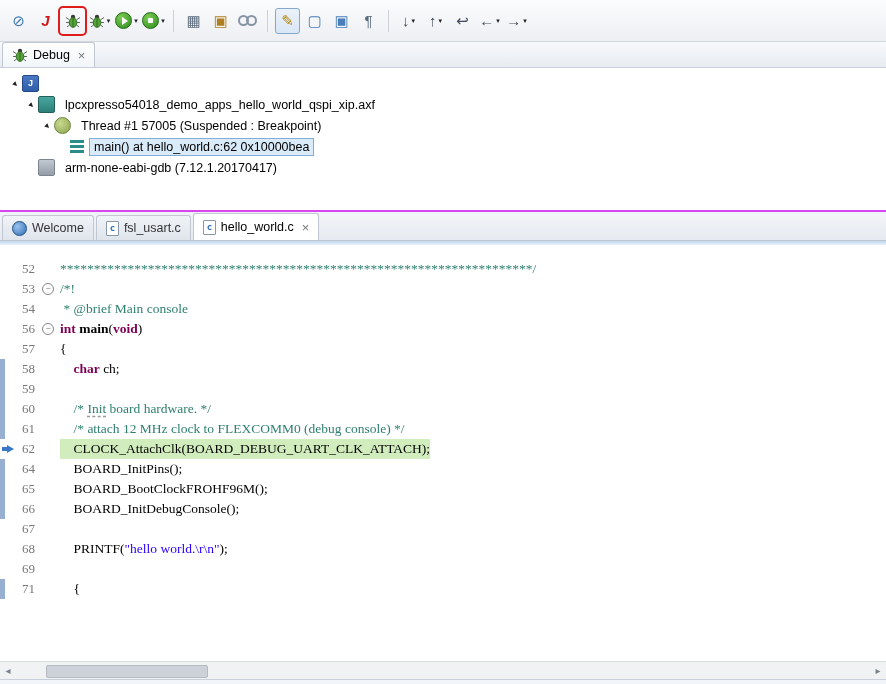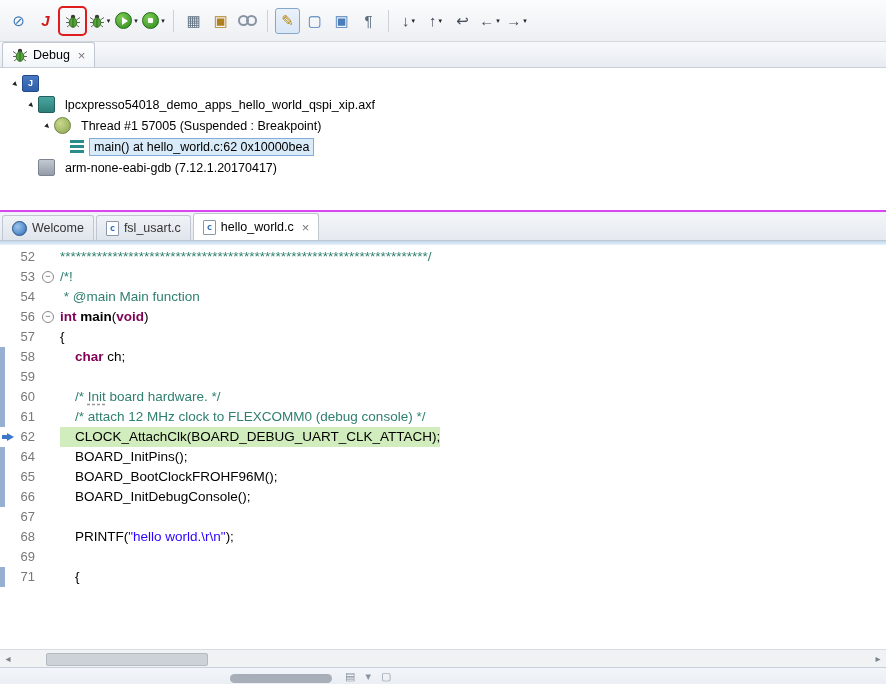--- a/index.html
+++ b/index.html
@@ -56,22 +56,22 @@
   .etab{display:inline-flex;align-items:center;gap:5px;height:24px;padding:0 9px;margin-left:2px;
         background:linear-gradient(#F0F3F7,#DFE5EC);border:1px solid #C0C7D2;border-bottom:none;
         border-radius:3px 3px 0 0;font-size:12.5px;color:#333;white-space:nowrap}
   .etab.active{background:#FFFFFF;color:#000;height:26px}
   .eticon{flex:none;display:inline-block}
   .eticon.globe{width:13px;height:13px;border-radius:50%;background:radial-gradient(circle at 35% 35%,#9CC4EE,#2E6DB4);border:1px solid #1F4F86}
   .eticon.cfile{width:11px;height:13px;background:#fff;border:1px solid #8898A8;border-radius:1px;
                 font-family:"DejaVu Sans Mono",monospace;font-weight:bold;font-size:9px;line-height:13px;color:#2E6DB4;text-align:center}
   .blue-band{height:4px;background:linear-gradient(#BFD8EE,#E9F2FA)}
 
-  .code{height:402px;overflow:hidden;padding-top:2px;
-        font-family:Liberation Sans, sans-serif;font-size:13.5px;line-height:20px}
+  .code{height:402px;overflow:hidden;padding-top:14px;
+        font-family:Liberation Serif, serif;font-size:13.5px;line-height:20px}
   .cline{display:flex;height:20px;position:relative;white-space:pre}
   .gdiff{width:5px;flex:none}
   .gdiff.on{background:#97AFD0}
   .gnum{width:30px;flex:none;text-align:right;padding-right:4px;color:var(--line-number);font-size:13px}
   .gfold{width:17px;flex:none;position:relative}
   .foldc{position:absolute;left:3px;top:4px;width:10px;height:10px;border:1px solid #888;border-radius:50%;
          background:#fff;font-size:9px;line-height:9px;text-align:center;color:#555}
   .ctext{flex:1;padding-left:4px}
   .cinner{display:inline-block}
   .cinner.cur{background:var(--current-line)}
@@ -255,21 +255,21 @@
           <span class="eticon cfile">c</span>
           <span class="etlabel">hello_world.c</span>
           <span class="etclose">×</span>
         </div>
       </div>
   </div>
   <div class="blue-band"></div>
   <div class="code">
       <div class="cline"><span class="gdiff"></span><span class="gnum">52</span><span class="gfold"></span><span class="ctext"><span class="cinner"><span class="seg-c">**********************************************************************/</span></span></span></div>
       <div class="cline"><span class="gdiff"></span><span class="gnum">53</span><span class="gfold"><span class="foldc">−</span></span><span class="ctext"><span class="cinner"><span class="seg-c">/*!</span></span></span></div>
-      <div class="cline"><span class="gdiff"></span><span class="gnum">54</span><span class="gfold"></span><span class="ctext"><span class="cinner"><span class="seg-c"> * @main Main function</span></span></span></div>
+      <div class="cline"><span class="gdiff"></span><span class="gnum">54</span><span class="gfold"></span><span class="ctext"><span class="cinner"><span class="seg-c"> * @brief Main console</span></span></span></div>
       <div class="cline"><span class="gdiff"></span><span class="gnum">56</span><span class="gfold"><span class="foldc">−</span></span><span class="ctext"><span class="cinner"><span class="seg-k">int</span><span class="seg-d"> </span><span class="seg-b">main</span><span class="seg-d">(</span><span class="seg-k">void</span><span class="seg-d">)</span></span></span></div>
       <div class="cline"><span class="gdiff"></span><span class="gnum">57</span><span class="gfold"></span><span class="ctext"><span class="cinner"><span class="seg-d">{</span></span></span></div>
       <div class="cline"><span class="gdiff on"></span><span class="gnum">58</span><span class="gfold"></span><span class="ctext"><span class="cinner"><span class="seg-d">    </span><span class="seg-k">char</span><span class="seg-d"> ch;</span></span></span></div>
       <div class="cline"><span class="gdiff on"></span><span class="gnum">59</span><span class="gfold"></span><span class="ctext"><span class="cinner"></span></span></div>
       <div class="cline"><span class="gdiff on"></span><span class="gnum">60</span><span class="gfold"></span><span class="ctext"><span class="cinner"><span class="seg-c">    /* </span><span class="seg-cu">Init</span><span class="seg-c"> board hardware. */</span></span></span></div>
       <div class="cline"><span class="gdiff on"></span><span class="gnum">61</span><span class="gfold"></span><span class="ctext"><span class="cinner"><span class="seg-c">    /* attach 12 MHz clock to FLEXCOMM0 (debug console) */</span></span></span></div>
       <div class="cline current"><span class="gdiff"></span><span class="ip-arrow"></span><span class="gnum">62</span><span class="gfold"></span><span class="ctext"><span class="cinner cur"><span class="seg-d">    CLOCK_AttachClk(BOARD_DEBUG_UART_CLK_ATTACH);</span></span></span></div>
       <div class="cline"><span class="gdiff on"></span><span class="gnum">64</span><span class="gfold"></span><span class="ctext"><span class="cinner"><span class="seg-d">    BOARD_InitPins();</span></span></span></div>
       <div class="cline"><span class="gdiff on"></span><span class="gnum">65</span><span class="gfold"></span><span class="ctext"><span class="cinner"><span class="seg-d">    BOARD_BootClockFROHF96M();</span></span></span></div>
       <div class="cline"><span class="gdiff on"></span><span class="gnum">66</span><span class="gfold"></span><span class="ctext"><span class="cinner"><span class="seg-d">    BOARD_InitDebugConsole();</span></span></span></div>

